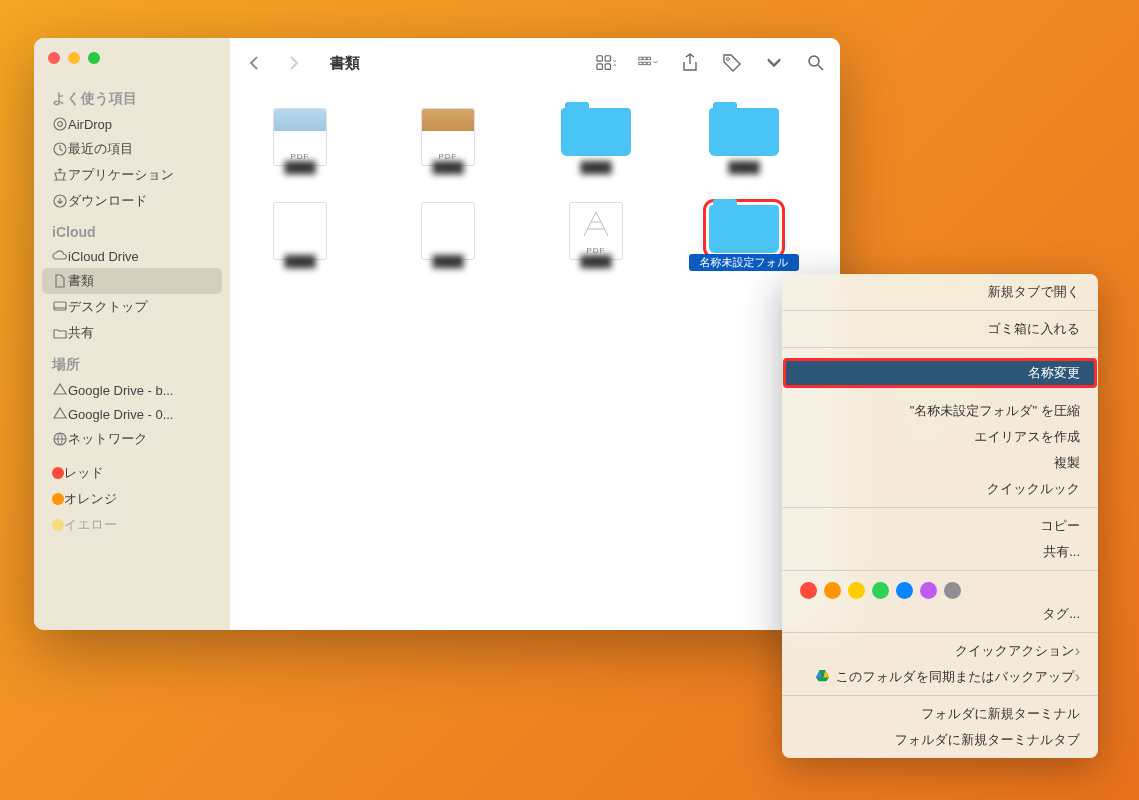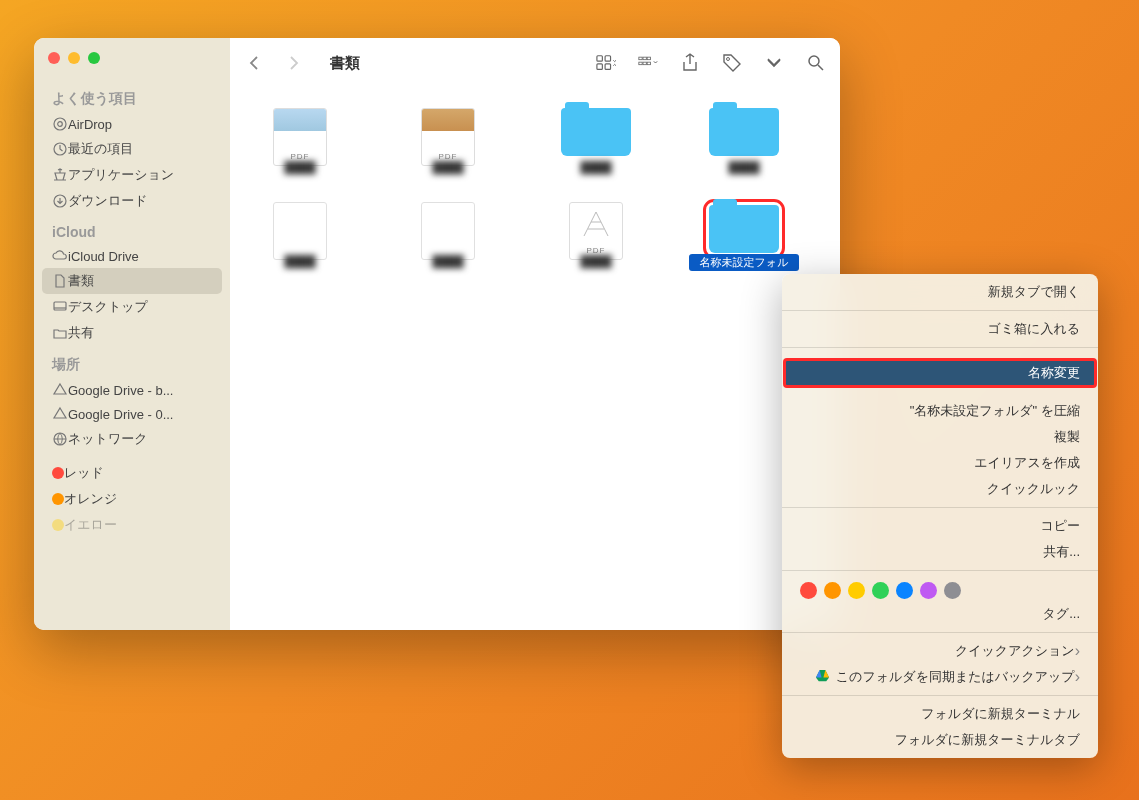--- a/index.html
+++ b/index.html
@@ -316,24 +316,24 @@
       <span>ゴミ箱に入れる</span>
     </div>
     <div class="ctx-sep"></div>
     <div class="ctx-item hover">
       <span>名称変更</span>
     </div>
     <div class="ctx-item">
       <span>"名称未設定フォルダ" を圧縮</span>
     </div>
     <div class="ctx-item">
+      <span>エイリアスを作成</span>
+    </div>
+    <div class="ctx-item">
       <span>複製</span>
-    </div>
-    <div class="ctx-item">
-      <span>エイリアスを作成</span>
     </div>
     <div class="ctx-item">
       <span>クイックルック</span>
     </div>
     <div class="ctx-sep"></div>
     <div class="ctx-item">
       <span>コピー</span>
     </div>
     <div class="ctx-item">
       <span>共有...</span>

